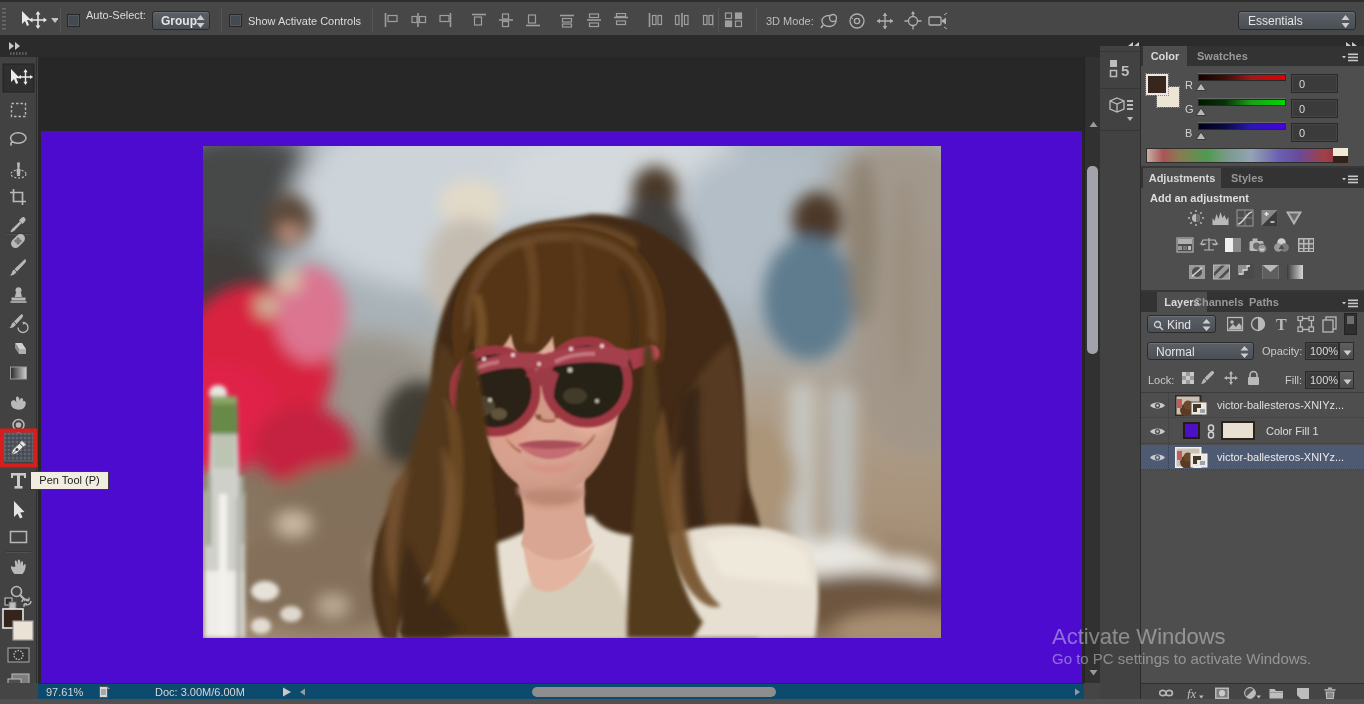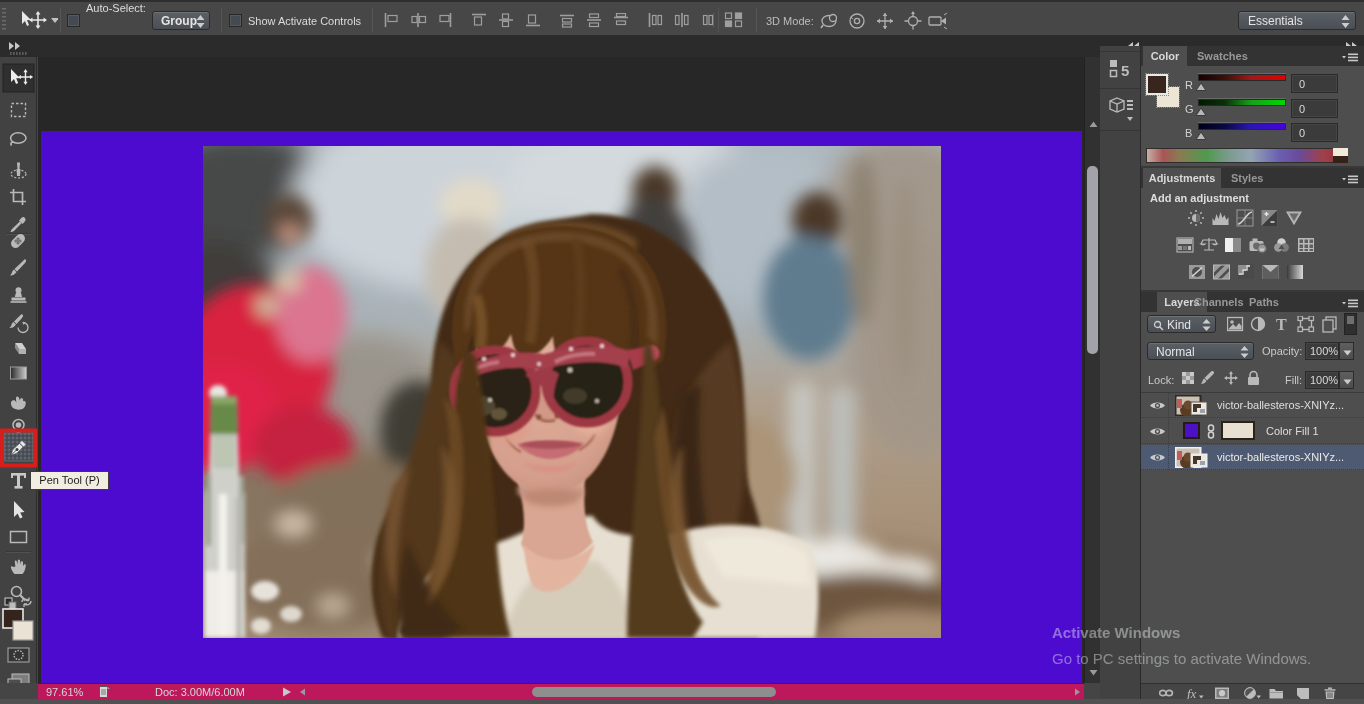--- a/index.html
+++ b/index.html
@@ -19,31 +19,31 @@
   
   #toolbar { position:absolute; left:0; top:57px; width:37px; height:626px; background:#424242; border-right:1px solid #2e2e2e; }
   
   #canvas { position:absolute; left:38px; top:57px; width:1046px; height:626px; background:#272727; overflow:hidden; }
   #purple { position:absolute; left:3px; top:74px; width:1041px; height:552px; background:#4d0bd0; }
   #photo { position:absolute; left:165px; top:89px; width:738px; height:492px; }
   
   #vscroll { position:absolute; left:1084px; top:57px; width:16px; height:626px; background:#313131; border-left:1px solid #222; }
   #vthumb { position:absolute; left:2px; top:109px; width:11px; height:188px; background:#a2a2ab; border-radius:5px; }
   
-  #statusbar { position:absolute; left:38px; top:683px; width:1046px; height:16px; background:#be185d; border-top:1px solid #2a2a2a; color:#d6d6d6; }
+  #statusbar { position:absolute; left:38px; top:683px; width:1046px; height:16px; background:#0c4a6e; border-top:1px solid #2a2a2a; color:#d6d6d6; }
   #hthumb { position:absolute; left:494px; top:3px; width:244px; height:10px; background:#8e8e8e; border-radius:5px; }
   
   #dockstrip { position:absolute; left:1100px; top:46px; width:41px; height:658px; background:#424242; }
   #panels { position:absolute; left:1141px; top:46px; width:223px; height:658px; background:#4e4e4e; }
   .ptabrow { position:absolute; left:0; width:223px; height:20px; background:#333333; }
   .ptab { position:absolute; top:0; height:20px; background:#4e4e4e; color:#d9d9d9; font-weight:bold; font-size:11px; line-height:20px; text-align:center; }
   .ptabi { position:absolute; top:0; height:20px; color:#989898; font-weight:bold; font-size:11px; line-height:20px; }
   .pmenu { position:absolute; right:6px; top:7px; width:16px; height:9px; }
   .valbox { position:absolute; background:#3b3b3b; border:1px solid #2a2a2a; box-shadow:inset 0 0 0 1px #454545; color:#d8d8d8; }
-  .watermark1 { position:absolute; left:1052px; top:624px; font-size:15px; color:rgba(233,236,240,0.44); z-index:50;font-weight:bold; }
+  .watermark1 { position:absolute; left:1052px; top:624px; font-size:22px; color:rgba(233,236,240,0.44); z-index:50; }
   .watermark2 { position:absolute; left:1052px; top:650px; font-size:15px; color:rgba(233,236,240,0.44); z-index:50; }
   #bottomstrip { position:absolute; left:0; top:699px; width:1364px; height:5px; background:#515151; }
   svg { display:block; }
 </style>
 </head>
 <body>
 <div id="root">
 
   <div id="optbar">
     <svg class="abs" style="left:0;top:4px;" width="8" height="28">
@@ -64,21 +64,21 @@
       <g fill="#e8e8e8">
           <path d="M20 1 L22.5 4.5 L17.5 4.5 Z"></path>
           <path d="M20 19 L22.5 15.5 L17.5 15.5 Z"></path>
           <path d="M11 10 L14.5 7.5 L14.5 12.5 Z"></path>
           <path d="M29 10 L25.5 7.5 L25.5 12.5 Z"></path>
         </g>
       <path d="M33 8 L41 8 L37 13 Z" fill="#c2c2c2"></path>
     </svg>
     <div class="vsep" style="left:60px;"></div>
     <div class="chk" style="left:67px;top:12px;"></div>
-    <div class="optlbl" style="left:86px;top:0;text-align:center;">Auto-Select:</div>
+    <div class="optlbl" style="left:86px;top:7px;text-align:center;">Auto-Select:</div>
     <div class="ddbtn" style="left:152px;top:9px;width:58px;height:19px;">
       <span style="position:absolute;left:8px;top:2px;font-weight:bold;">Group</span>
       <svg class="abs" style="right:4px;top:3px;" width="9" height="13">
           <path d="M4.5 0 L8.5 5 L0.5 5 Z M4.5 13 L8.5 8 L0.5 8 Z" fill="#ccc"></path>
         </svg>
     </div>
     <div class="vsep" style="left:221px;"></div>
     <div class="chk" style="left:229px;top:12px;"></div>
     <div class="optlbl" style="left:248px;top:13px;">Show Activate Controls</div>
     <div class="vsep" style="left:372px;"></div>

